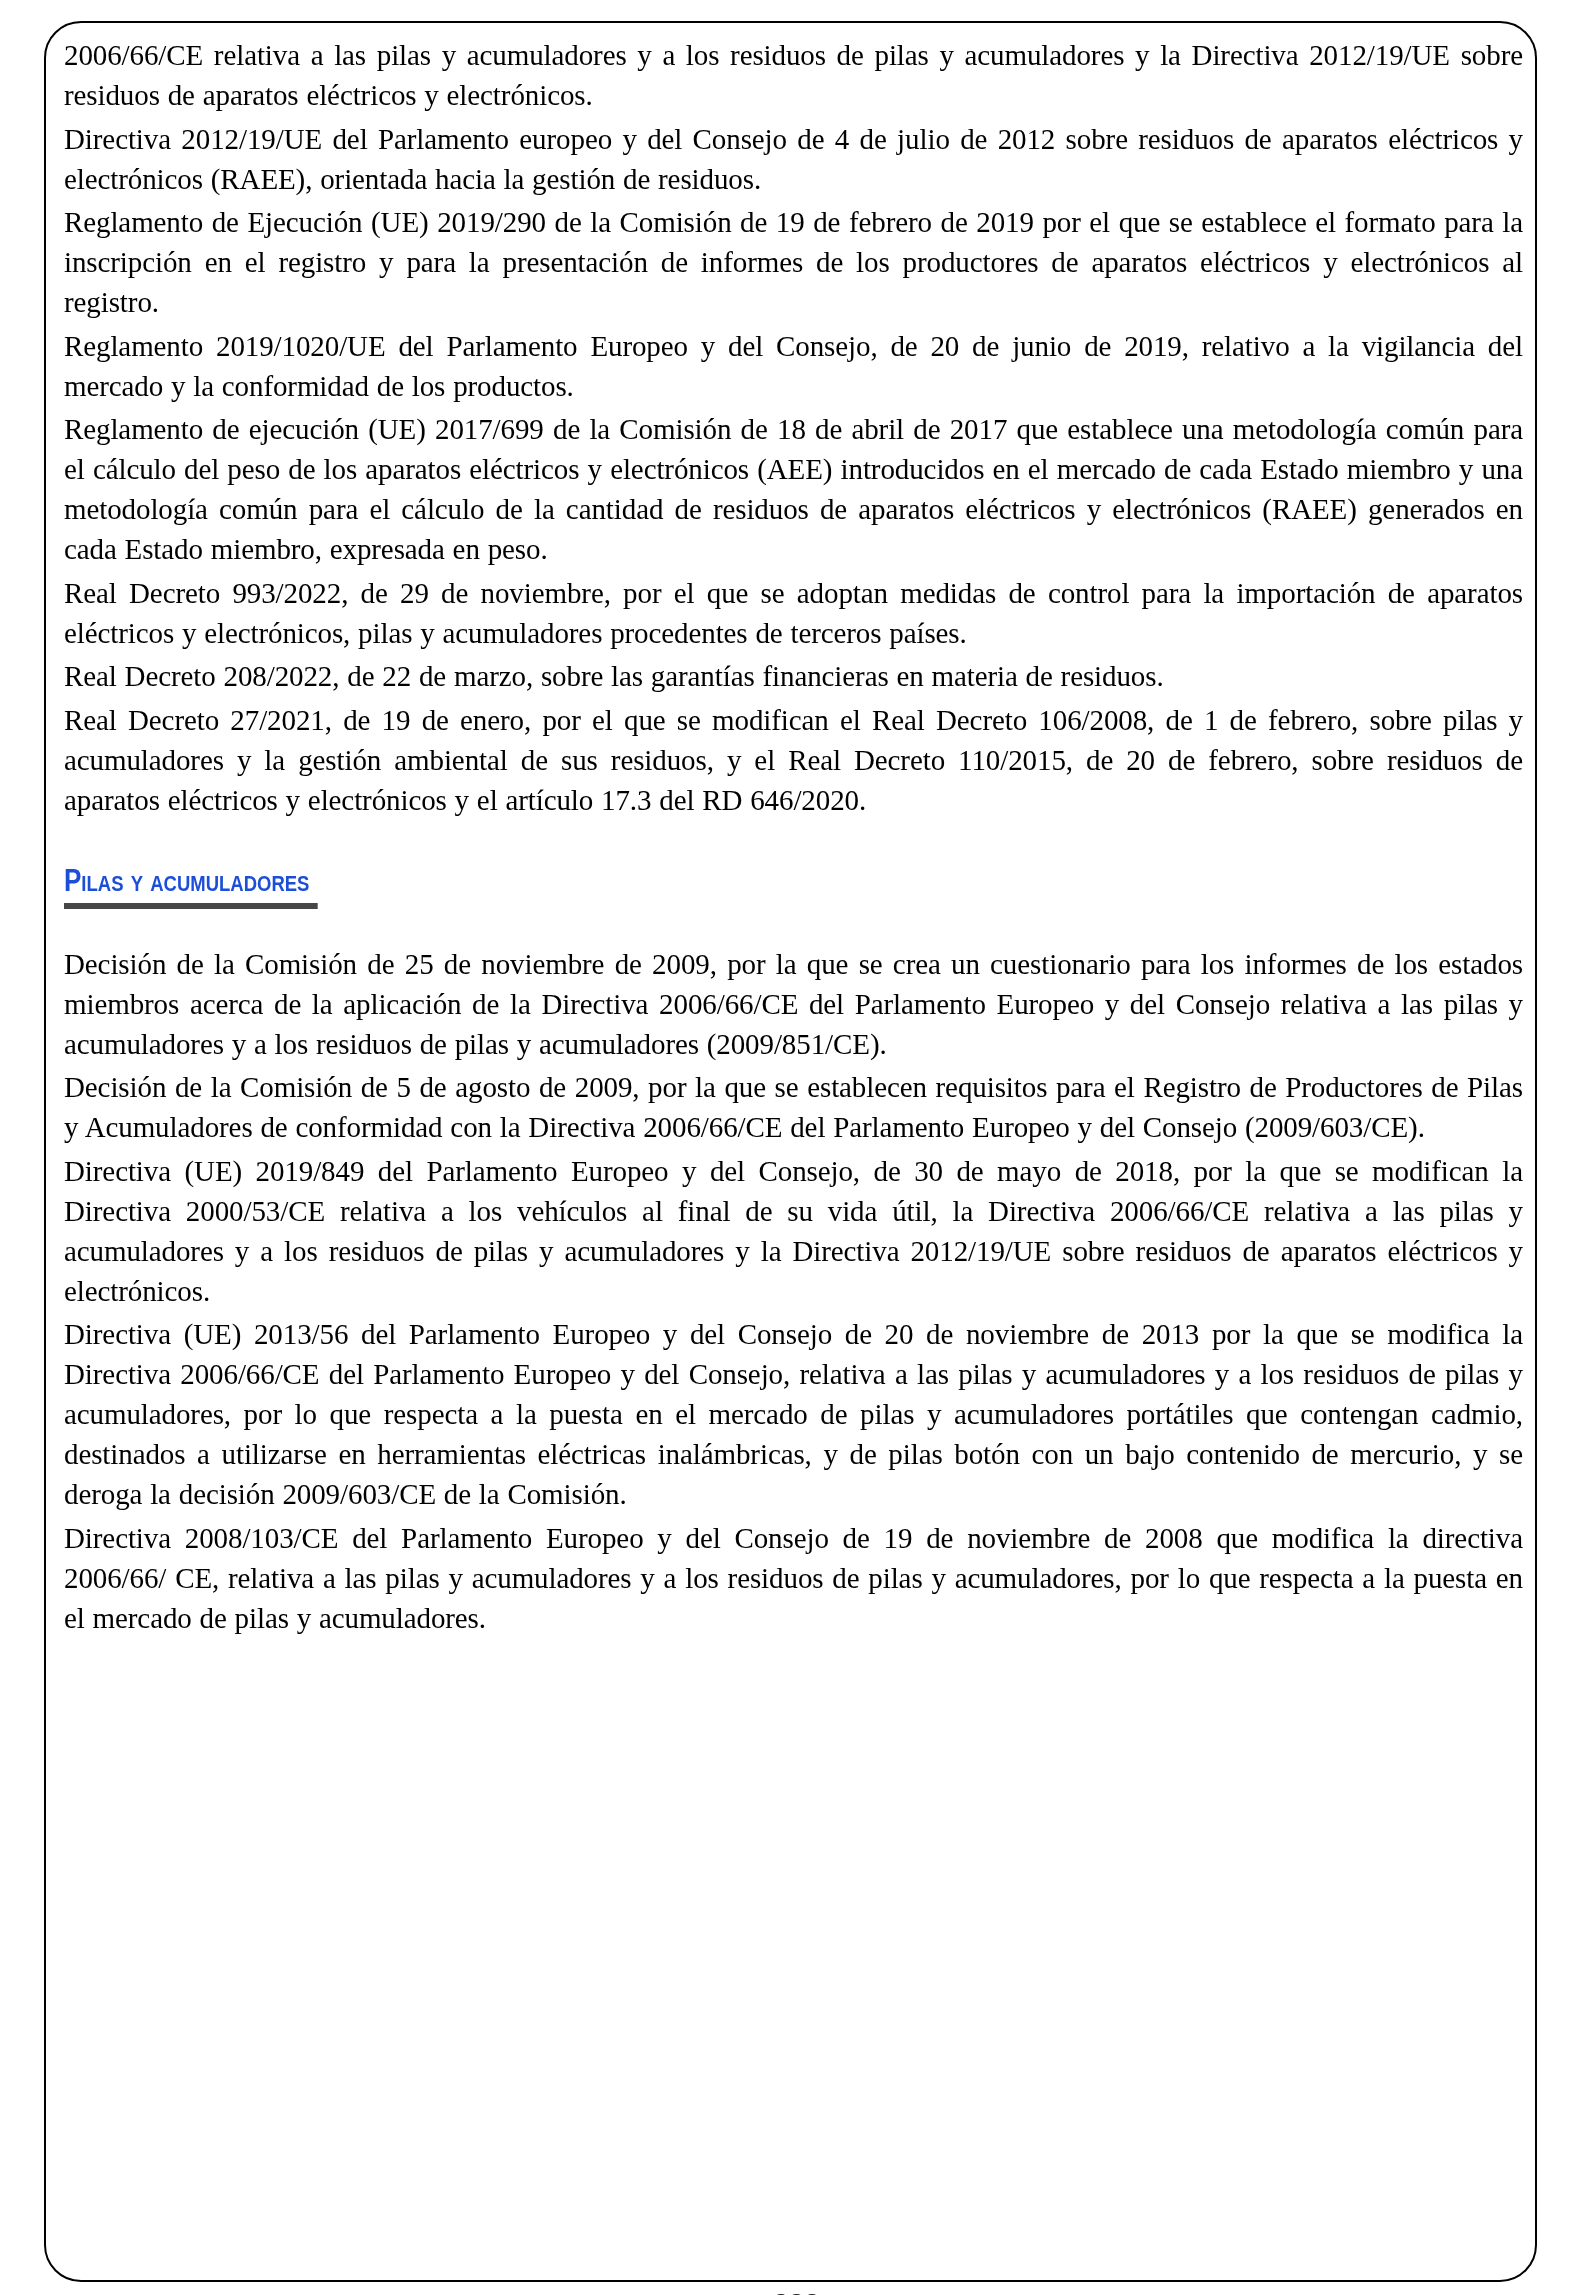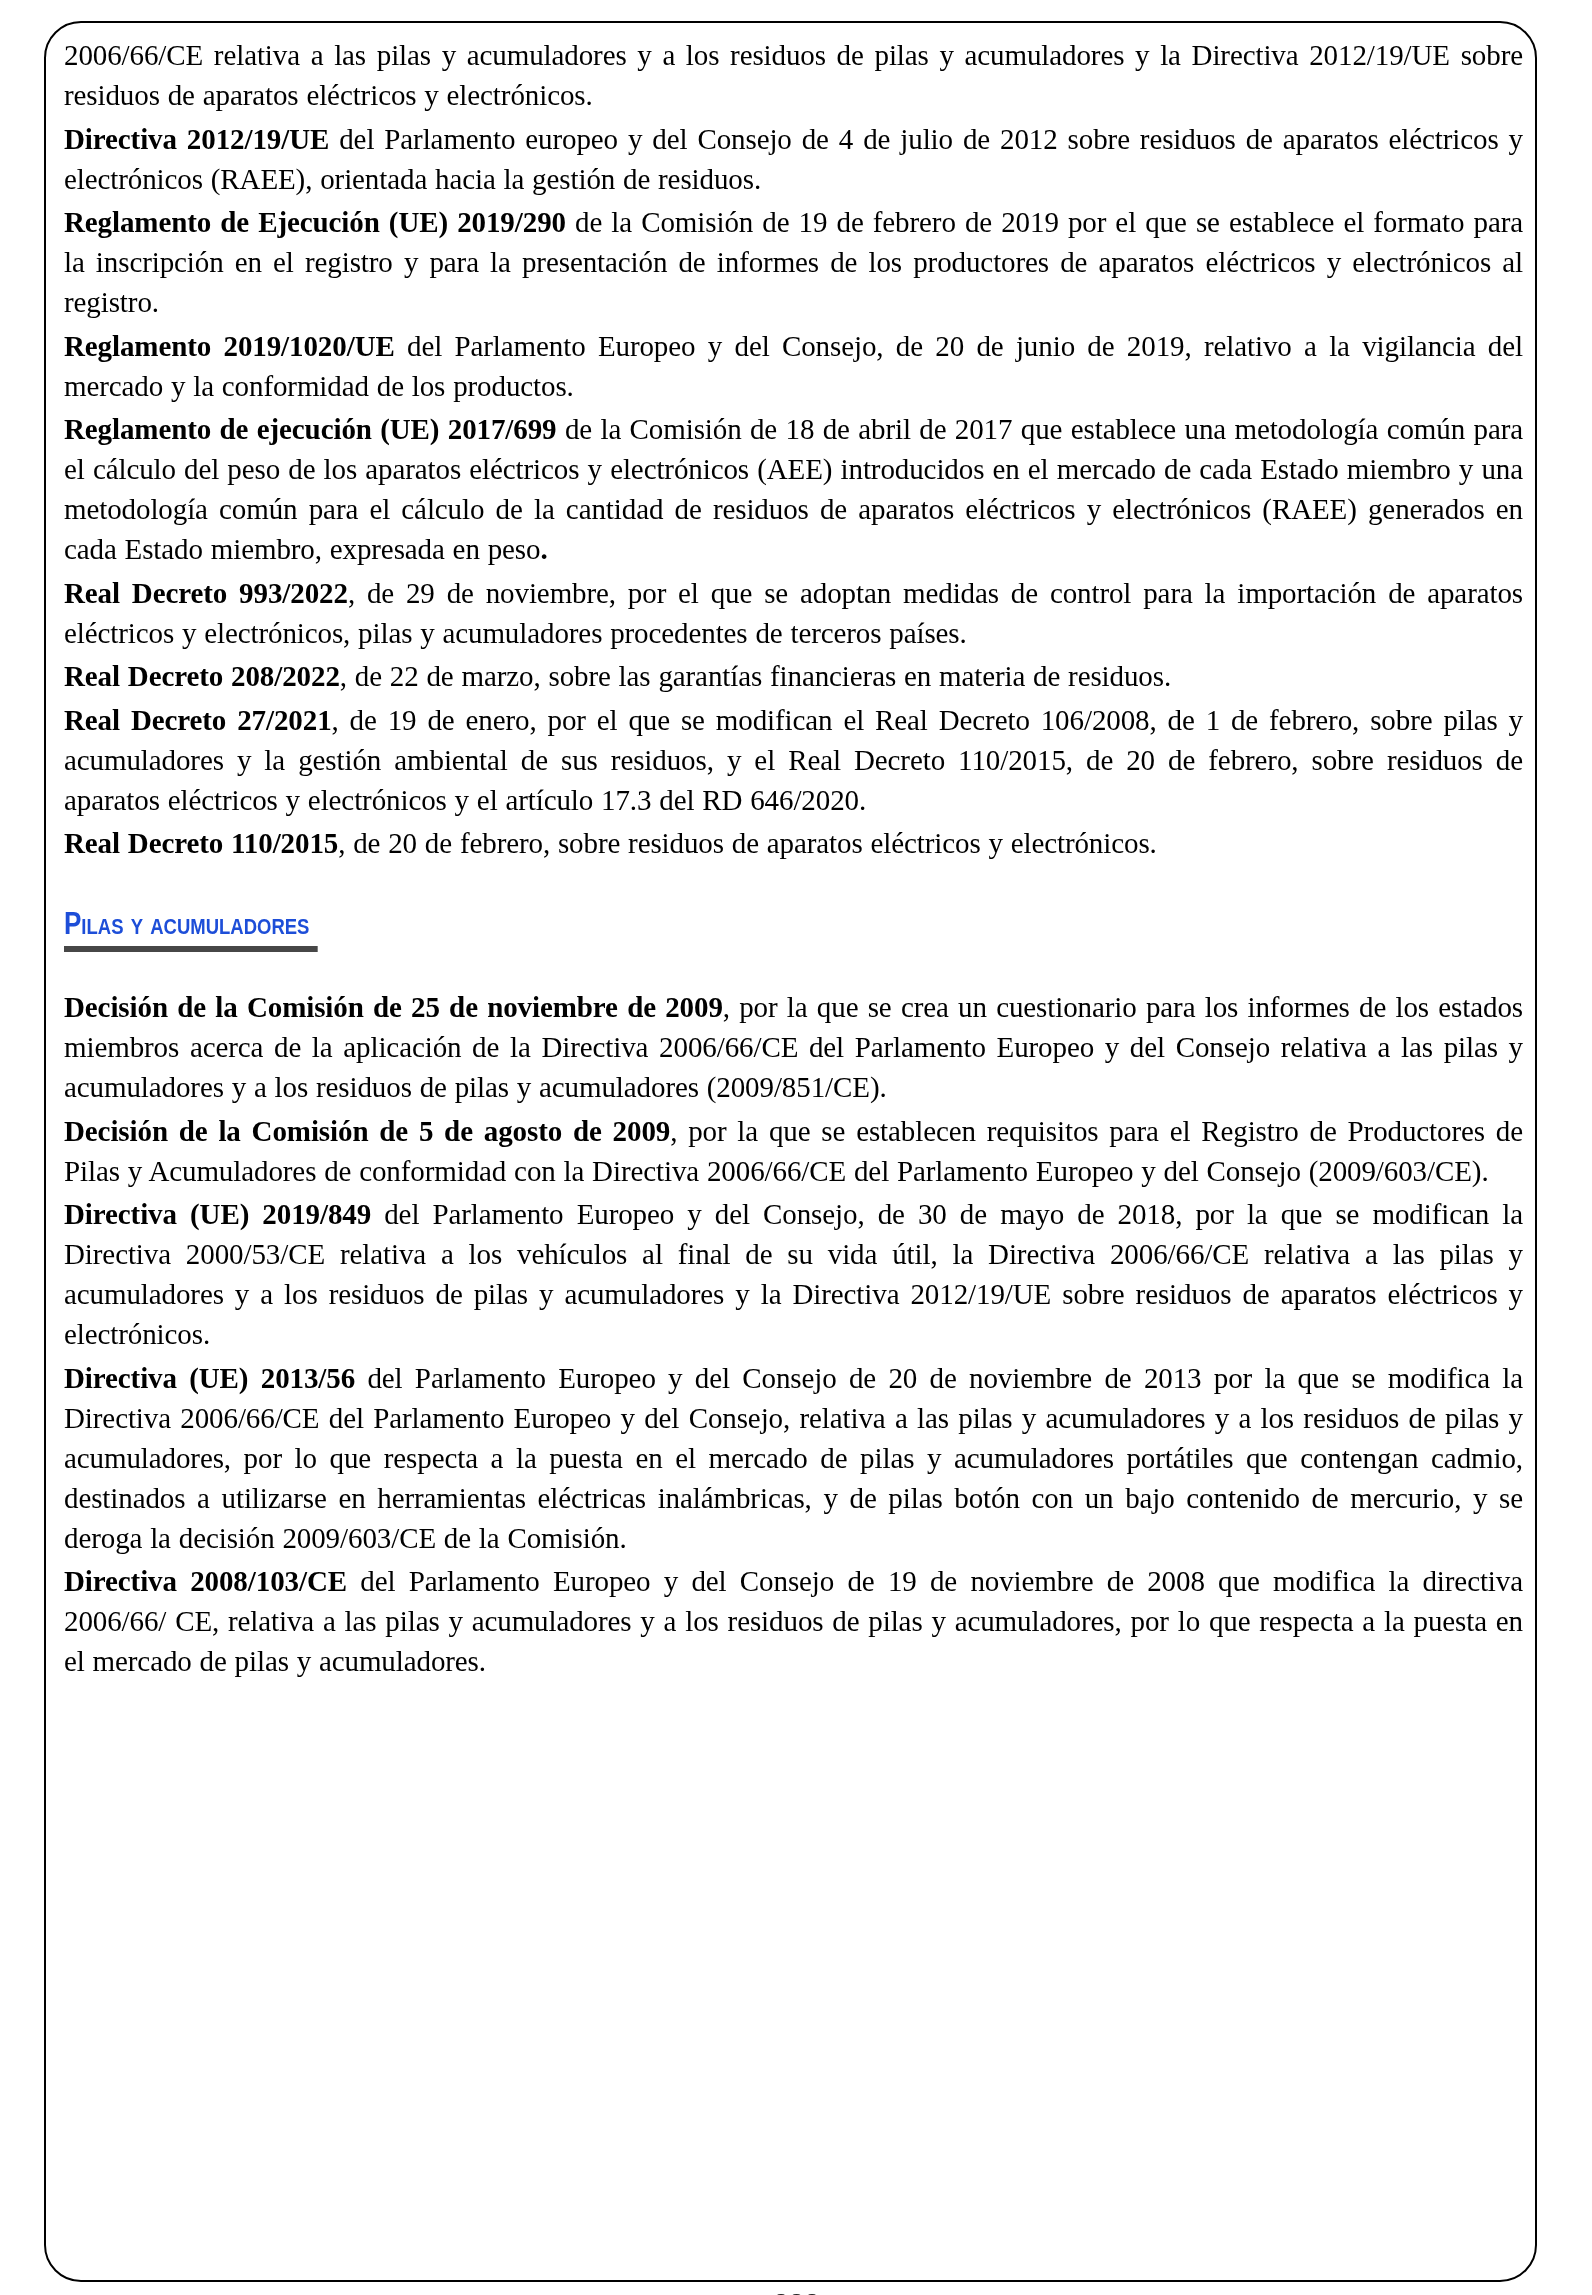--- a/index.html
+++ b/index.html
@@ -35,21 +35,21 @@
   }
   .content p {
     margin: 0 0 3.5px 0;
     font-size: 29px;
     line-height: 40px;
     text-align: justify;
     letter-spacing: -0.1px;
     word-spacing: 0.7px;
   }
   .content p b {
-    font-weight: bold;
+    font-weight: normal;
   }
   h2.section-heading {
     margin: 44px 0 35px 0;
     font-family: "Liberation Sans", sans-serif;
     font-weight: bold;
     font-size: 31px;
     line-height: 34px;
     color: #1d4ed8;
   }
   h2.section-heading .underlined {
@@ -91,21 +91,20 @@
   <p><b>Reglamento 2019/1020/UE</b><span> del Parlamento Europeo y del Consejo, de 20 de junio de 2019, relativo a la vigilancia del mercado y la conformidad de los productos.</span></p>
 
   <p><b>Reglamento de ejecución (UE) 2017/699</b><span> de la Comisión de 18 de abril de 2017 que establece una metodología común para el cálculo del peso de los aparatos eléctricos y electrónicos (AEE) introducidos en el mercado de cada Estado miembro y una metodología común para el cálculo de la cantidad de residuos de aparatos eléctricos y electrónicos (RAEE) generados en cada Estado miembro, expresada en peso</span><b>.</b></p>
 
   <p><b>Real Decreto 993/2022</b><span>, de 29 de noviembre, por el que se adoptan medidas de control para la importación de aparatos eléctricos y electrónicos, pilas y acumuladores procedentes de terceros países.</span></p>
 
   <p><b>Real Decreto 208/2022</b><span>, de 22 de marzo, sobre las garantías financieras en materia de residuos.</span></p>
 
   <p><b>Real Decreto 27/2021</b><span>, de 19 de enero, por el que se modifican el Real Decreto 106/2008, de 1 de febrero, sobre pilas y acumuladores y la gestión ambiental de sus residuos, y el Real Decreto 110/2015, de 20 de febrero, sobre residuos de aparatos eléctricos y electrónicos y el artículo 17.3 del RD 646/2020.</span></p>
 
-  <p><b>Real Decreto 110/2015</b><span>, de 20 de febrero, sobre residuos de aparatos eléctricos y electrónicos.</span></p>
 
 
 </div>
     <h2 class="section-heading"><span class="underlined">Pilas y acumuladores</span></h2>
     <div>
   <p><b>Decisión de la Comisión de 25 de noviembre de 2009</b><span>, por la que se crea un cuestionario para los informes de los estados miembros acerca de la aplicación de la Directiva 2006/66/CE del Parlamento Europeo y del Consejo relativa a las pilas y acumuladores y a los residuos de pilas y acumuladores (2009/851/CE).</span></p>
 
   <p><b>Decisión de la Comisión de 5 de agosto de 2009</b><span>, por la que se establecen requisitos para el Registro de Productores de Pilas y Acumuladores de conformidad con la Directiva 2006/66/CE del Parlamento Europeo y del Consejo (2009/603/CE).</span></p>
 
   <p><b>Directiva (UE) 2019/849</b><span> del Parlamento Europeo y del Consejo, de 30 de mayo de 2018, por la que se modifican la Directiva 2000/53/CE relativa a los vehículos al final de su vida útil, la Directiva 2006/66/CE relativa a las pilas y acumuladores y a los residuos de pilas y acumuladores y la Directiva 2012/19/UE sobre residuos de aparatos eléctricos y electrónicos.</span></p>

